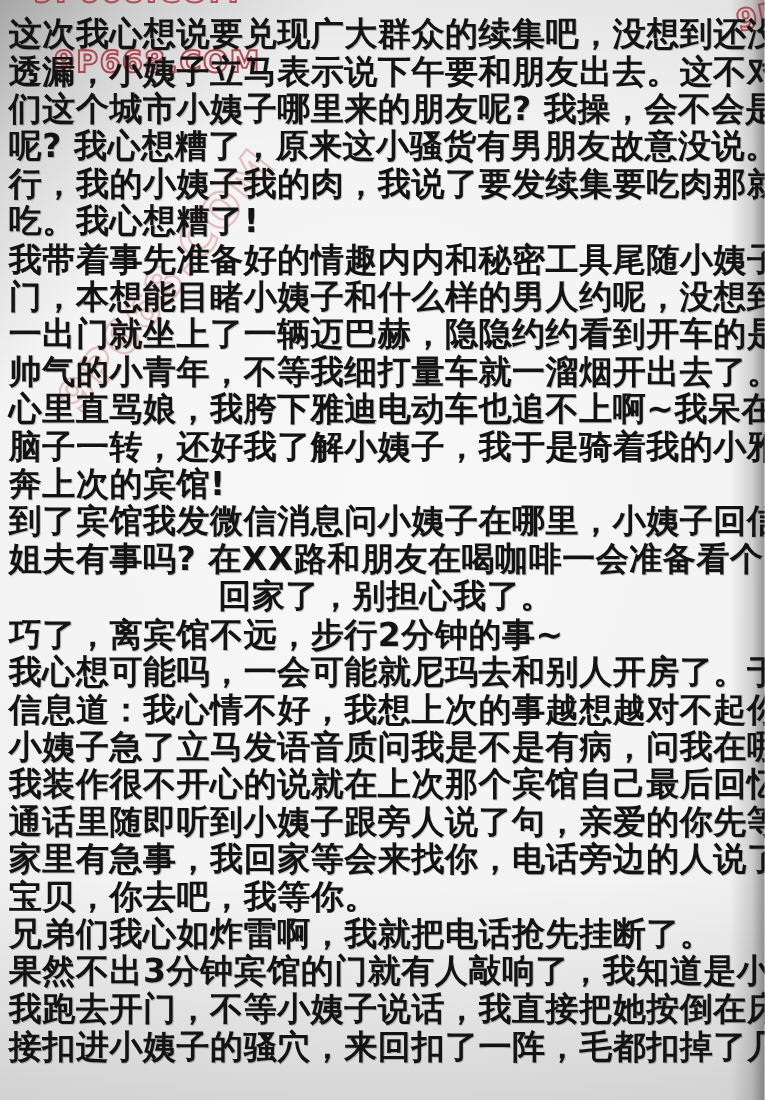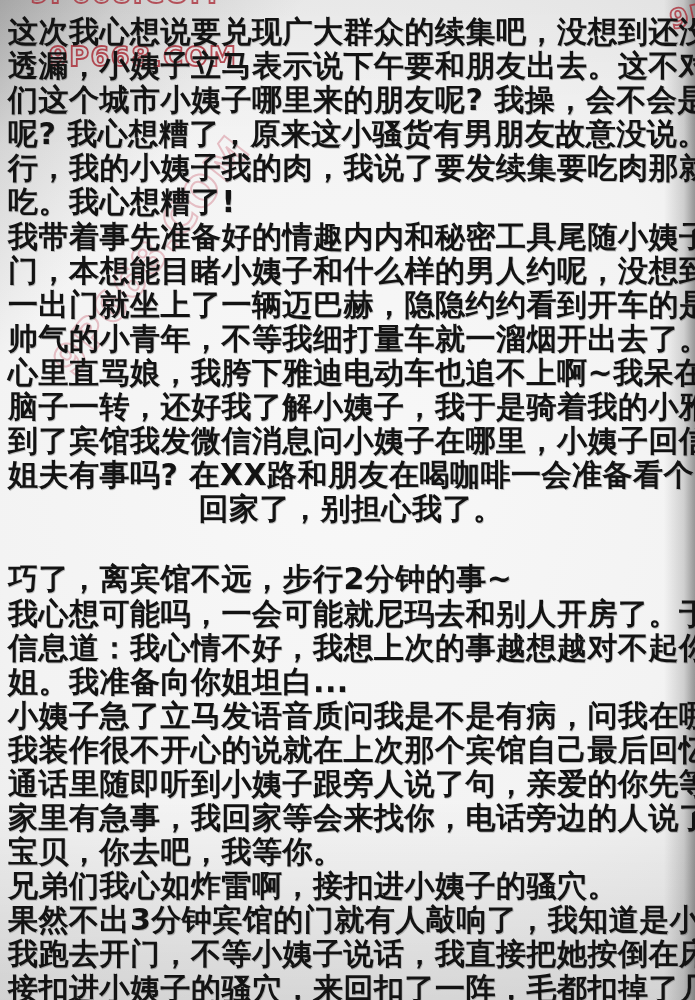--- a/index.html
+++ b/index.html
@@ -98,45 +98,45 @@
         <div class="line" style="color: rgb(19, 19, 19);">行，我的小姨子我的肉，我说了要发续集要吃肉那就必须</div>
         <div class="line" style="color: rgb(19, 19, 19);">吃。我心想糟了!</div>
       </div>
       <div class="para">
         <div class="line" style="color: rgb(19, 19, 19);">我带着事先准备好的情趣内内和秘密工具尾随小姨子出了</div>
         <div class="line" style="color: rgb(19, 19, 19);">门，本想能目睹小姨子和什么样的男人约呢，没想到小姨子</div>
         <div class="line" style="color: rgb(19, 19, 19);">一出门就坐上了一辆迈巴赫，隐隐约约看到开车的是个英俊</div>
         <div class="line" style="color: rgb(19, 19, 19);">帅气的小青年，不等我细打量车就一溜烟开出去了。气的我</div>
         <div class="line" style="color: rgb(19, 19, 19);">心里直骂娘，我胯下雅迪电动车也追不上啊~我呆在原地，</div>
         <div class="line" style="color: rgb(19, 19, 19);">脑子一转，还好我了解小姨子，我于是骑着我的小雅迪就直</div>
+        <div class="line" style="color: rgb(19, 19, 19);">奔上次的宾馆!</div>
       </div>
       <div class="para">
         <div class="line" style="color: rgb(19, 19, 19);">到了宾馆我发微信消息问小姨子在哪里，小姨子回信息道：</div>
         <div class="line" style="color: rgb(19, 19, 19);">姐夫有事吗? 在XX路和朋友在喝咖啡一会准备看个电影就</div>
         <div class="line" style="color: rgb(19, 19, 19); text-align: center;">回家了，别担心我了。</div>
       </div>
       <div class="para">
-        <div class="line" style="color: rgb(19, 19, 19); margin-top: 36px;">巧了，离宾馆不远，步行2分钟的事~</div>
+        <div class="line" style="color: rgb(19, 19, 19);">巧了，离宾馆不远，步行2分钟的事~</div>
       </div>
       <div class="para">
         <div class="line" style="color: rgb(19, 19, 19);">我心想可能吗，一会可能就尼玛去和别人开房了。于是我回</div>
         <div class="line" style="color: rgb(19, 19, 19);">信息道：我心情不好，我想上次的事越想越对不起你和你</div>
-        <div class="line" style="color: rgb(19, 19, 19);">姐。我准备向你姐坦白...</div>
       </div>
       <div class="para">
         <div class="line" style="color: rgb(19, 19, 19);">小姨子急了立马发语音质问我是不是有病，问我在哪。</div>
       </div>
       <div class="para">
         <div class="line" style="color: rgb(19, 19, 19);">我装作很不开心的说就在上次那个宾馆自己最后回忆一下，</div>
         <div class="line" style="color: rgb(19, 19, 19);">通话里随即听到小姨子跟旁人说了句，亲爱的你先等我下，</div>
         <div class="line" style="color: rgb(19, 19, 19);">家里有急事，我回家等会来找你，电话旁边的人说了句好的</div>
         <div class="line" style="color: rgb(19, 19, 19);">宝贝，你去吧，我等你。</div>
       </div>
       <div class="para">
-        <div class="line" style="color: rgb(19, 19, 19);">兄弟们我心如炸雷啊，接扣进小姨子的骚穴。</div>
+        <div class="line" style="color: rgb(19, 19, 19);">兄弟们我心如炸雷啊，我就把电话抢先挂断了。</div>
       </div>
       <div class="para">
         <div class="line" style="color: rgb(19, 19, 19);">果然不出3分钟宾馆的门就有人敲响了，我知道是小姨子。</div>
       </div>
       <div class="para">
         <div class="line" style="color: rgb(19, 19, 19);">我跑去开门，不等小姨子说话，我直接把她按倒在床上手直</div>
         <div class="line" style="color: rgb(19, 19, 19);">接扣进小姨子的骚穴，来回扣了一阵，毛都扣掉了几根</div>
       </div>
     </div>
   <span class="wm wm-h">9P668.COM</span>

